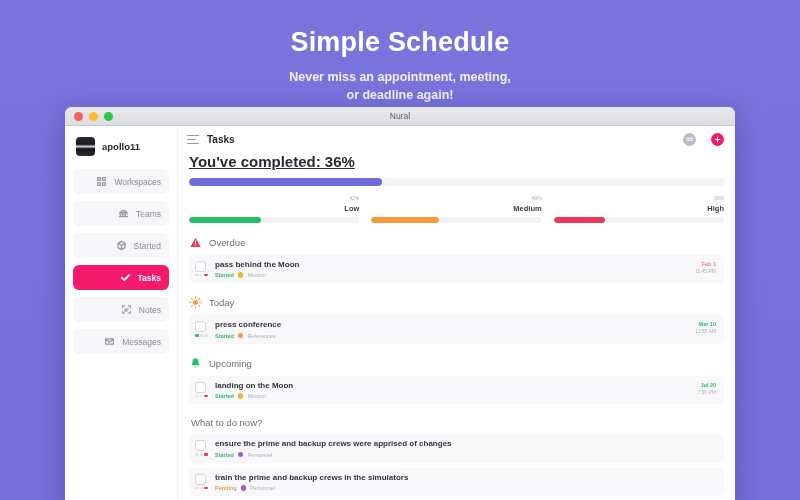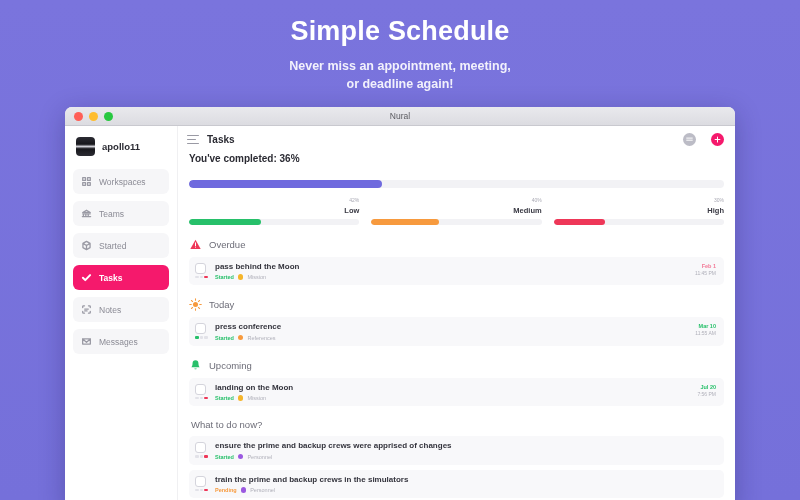--- a/index.html
+++ b/index.html
@@ -12,21 +12,21 @@
   }
 
   body {
     background: linear-gradient(180deg, #7a74dd 0%, #7570da 100%);
     position: relative;
   }
 
   
   .promo {
     text-align: center;
-    padding-top: 15px;
+    padding-top: 26px;
     color: #ffffff;
   }
   .promo-title {
     font-size: 27px;
     font-weight: bold;
     letter-spacing: 0.2px;
     line-height: 1.2;
   }
   .promo-sub {
     margin-top: 11px;
@@ -114,20 +114,21 @@
   .nav-item {
     display: flex;
     align-items: center;
     gap: 7px;
     height: 25px;
     padding: 0 8px;
     margin-bottom: 7px;
     border-radius: 6px;
     background: #f6f6f8;
     cursor: pointer;
+    justify-content: flex-end;
   }
   .nav-item.active {
     background: #f5196c;
   }
   .nav-label {
     font-size: 8.5px;
     color: #8b8b95;
     white-space: nowrap;
   }
   .nav-item.active .nav-label {
@@ -176,24 +177,25 @@
   .head-btn svg { display: block; }
 
   .main-scroll {
     flex: 1 1 auto;
     overflow: hidden;
     padding: 0 11px 0 11px;
   }
 
   
   .completed-title {
-    font-size: 10px;
+    font-size: 15px;
     font-weight: bold;
     color: #2b2b33;
-    margin-bottom: 16px;
+    margin-bottom: 8px;
+    text-decoration: underline;
   }
   .bar-track {
     height: 8px;
     background: #f2f2f5;
     border-radius: 4px;
     overflow: hidden;
   }
   .bar-fill { height: 100%; border-radius: 4px; }
 
   .prio-row {

